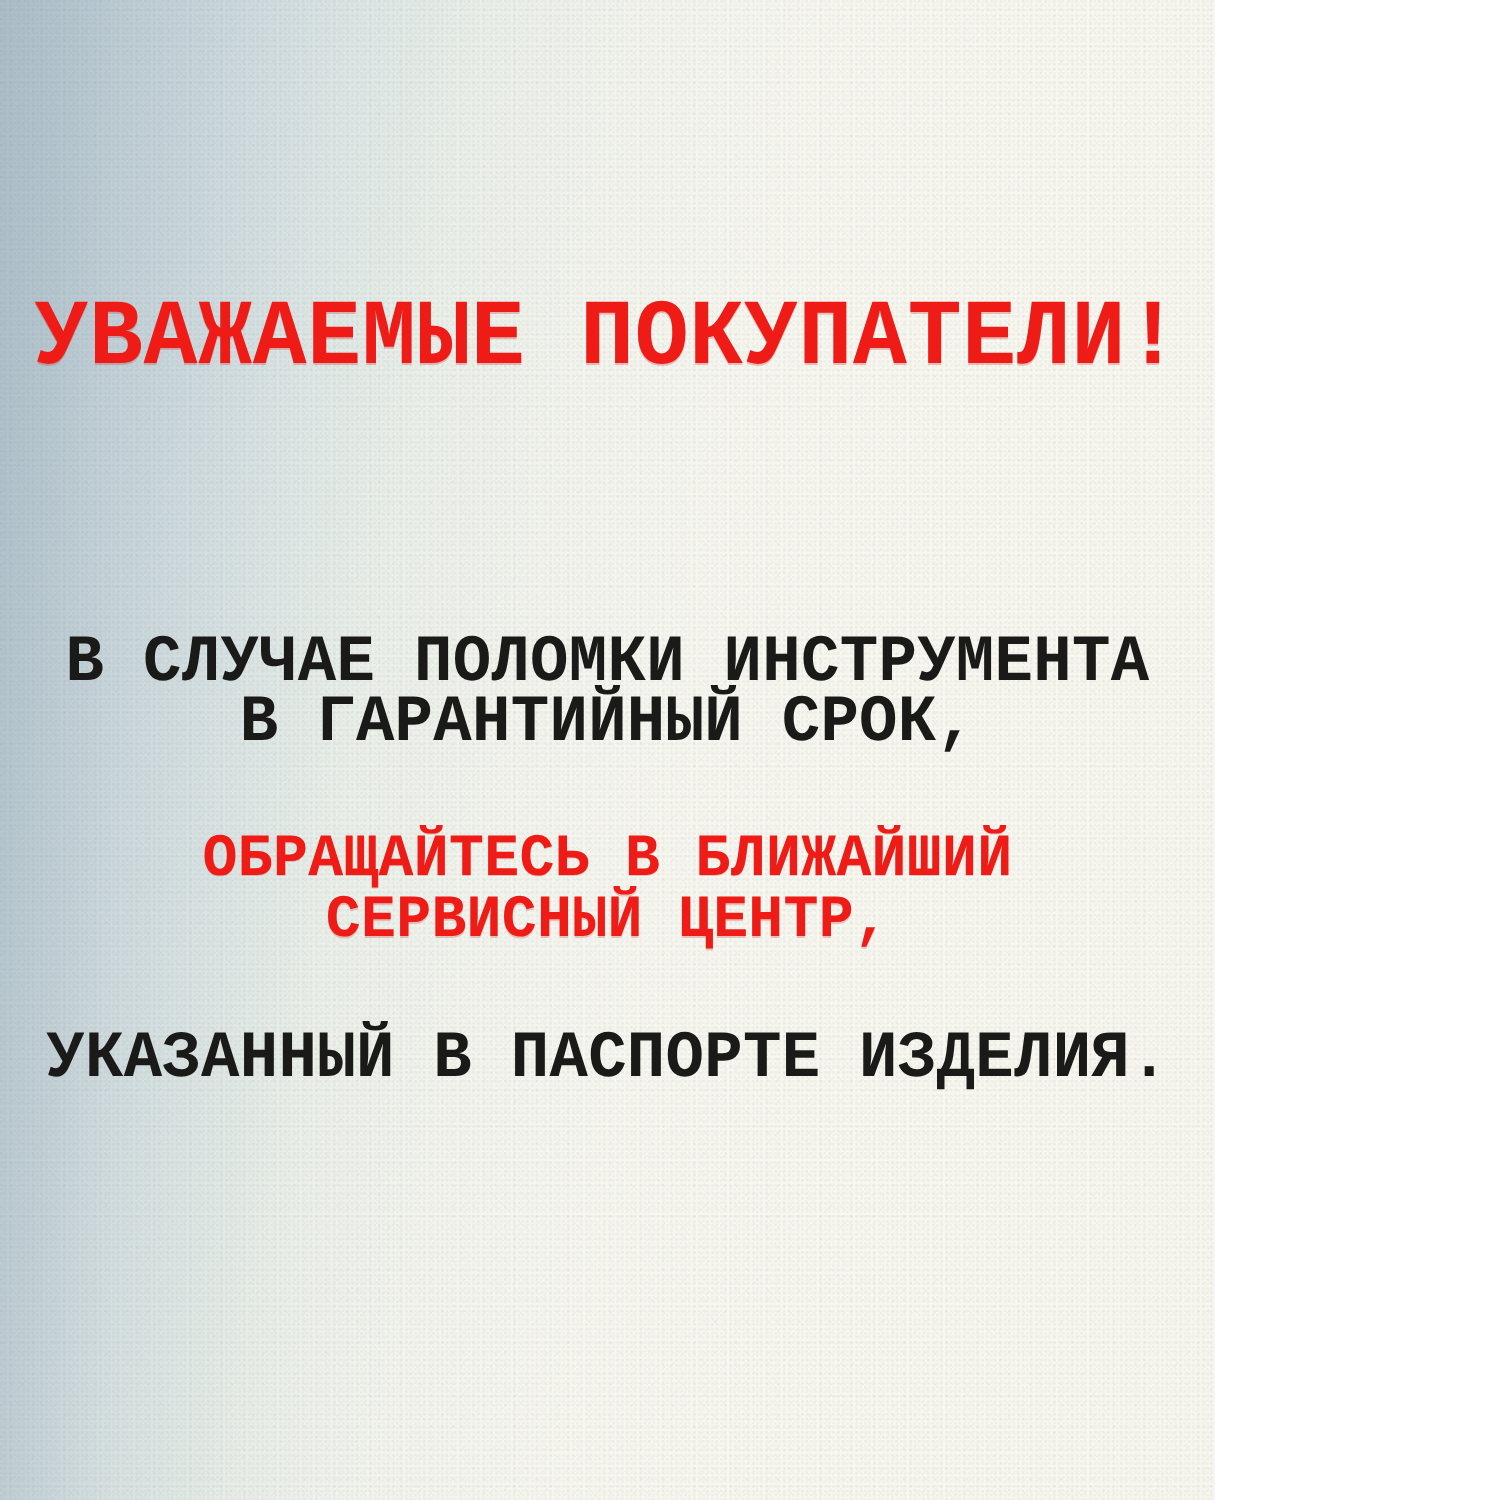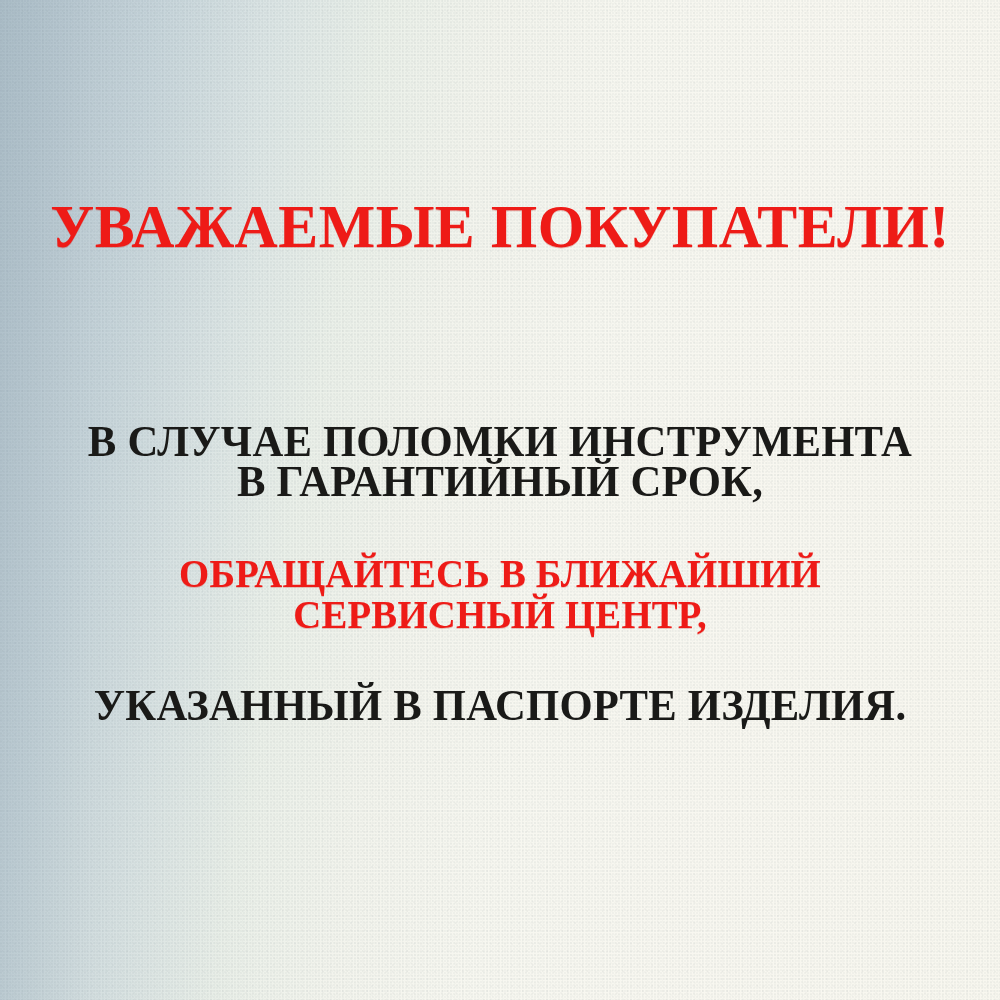--- a/index.html
+++ b/index.html
@@ -4,24 +4,24 @@
 <title>Уважаемые покупатели</title>
 <style>
   html, body {
     margin: 0;
     padding: 0;
     background: #ffffff;
   }
 
   .poster {
     position: relative;
-    width: 1000px;
+    width: 810px;
     height: 1000px;
     overflow: hidden;
-    font-family: Liberation Serif, serif;
+    font-family: Liberation Mono, monospace;
     
     background-image:
       linear-gradient(
         100deg,
         #b4c5ce 0%,
         #bdccd4 6%,
         #cbd8dd 14%,
         #dde6e5 24%,
         #ebf0e9 33%,
         #f3f4ed 43%,

